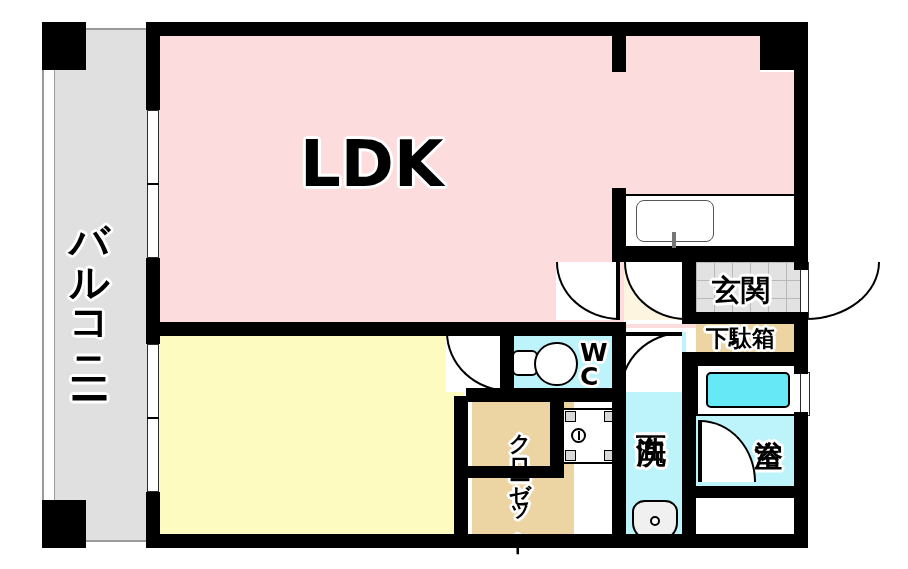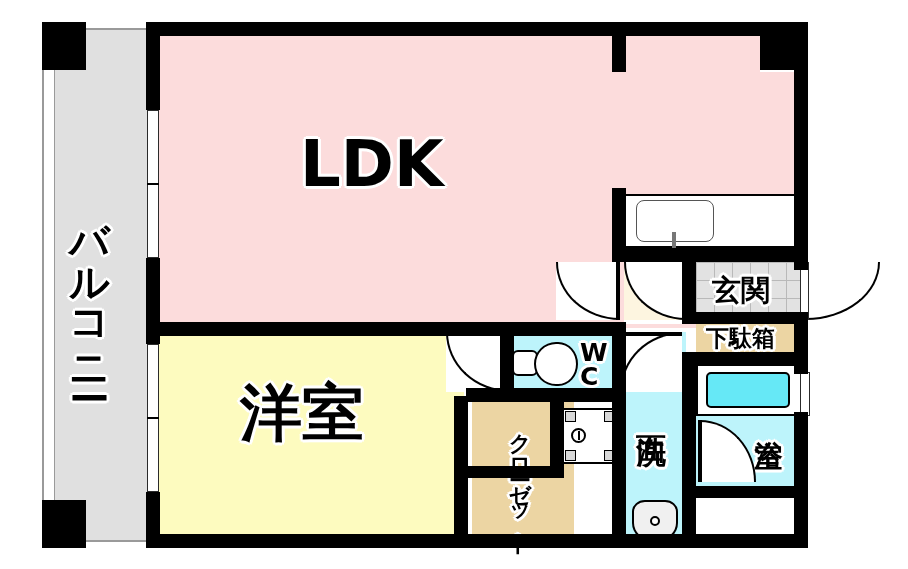--- a/index.html
+++ b/index.html
@@ -79,21 +79,20 @@
   <div class="abs fill-white" style="left:760px;top:28px;width:48px;height:44px;"></div>
 
   <div class="lbl" style="left:300px;top:96px;font-size:64px;margin-top:36px;">LDK</div>
 
   <div class="abs counter" style="left:622px;top:194px;width:186px;height:54px;"></div>
   <div class="abs sinkbowl" style="left:636px;top:200px;width:78px;height:42px;"></div>
   <div class="abs tapstem" style="left:672px;top:232px;width:4px;height:18px;"></div>
 
   <div class="abs fill-room" style="left:152px;top:332px;width:312px;height:210px;"></div>
 
-  <div class="lbl" style="left:240px;top:382px;font-size:62px;">洋室</div>
 
   <div class="abs fill-white" style="left:446px;top:326px;width:66px;height:8px;"></div>
   <div class="abs arc arc-bl" style="left:446px;top:332px;width:66px;height:62px;border-top:none;border-right:none;"></div>
   <div class="abs thinline" style="left:446px;top:332px;width:66px;height:3px;"></div>
 
   <div class="abs fill-closet" style="left:472px;top:400px;width:102px;height:142px;"></div>
   <div class="abs fill-closet" style="left:472px;top:400px;width:66px;height:142px;"></div>
   <div class="lbl vert" style="left:509px;top:418px;font-size:22px;">クローゼット</div>
   <div class="abs dashed" style="left:466px;top:470px;height:66px;"></div>
   <div class="abs thinline" style="left:462px;top:466px;width:10px;height:2px;"></div>

